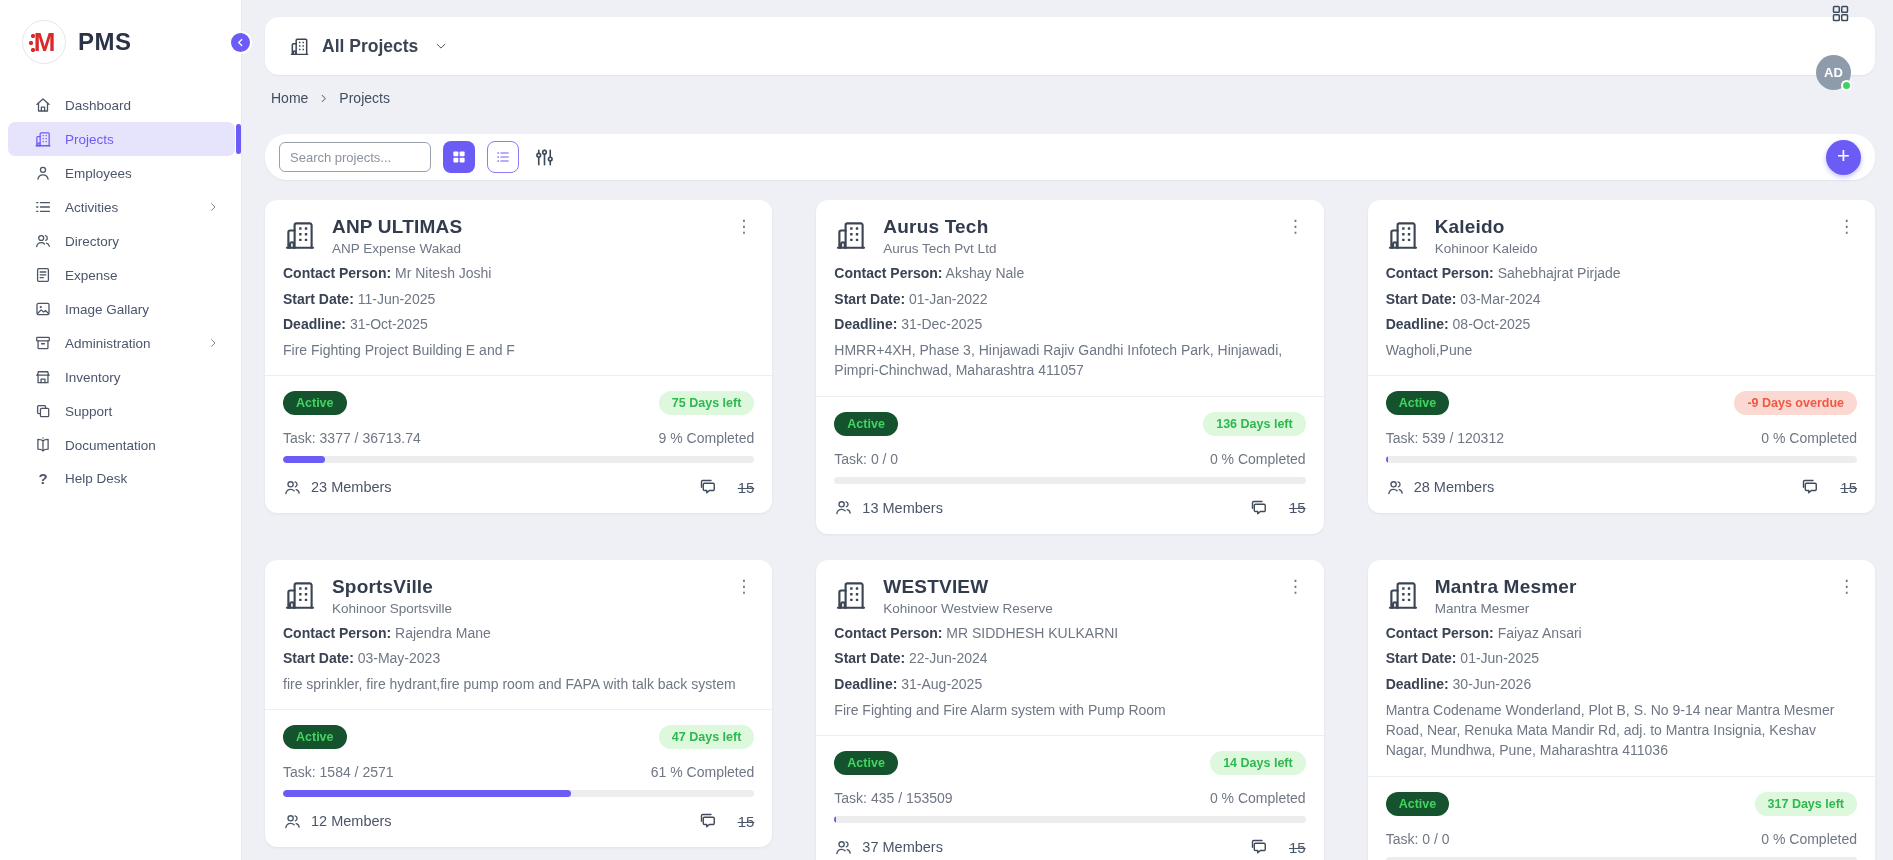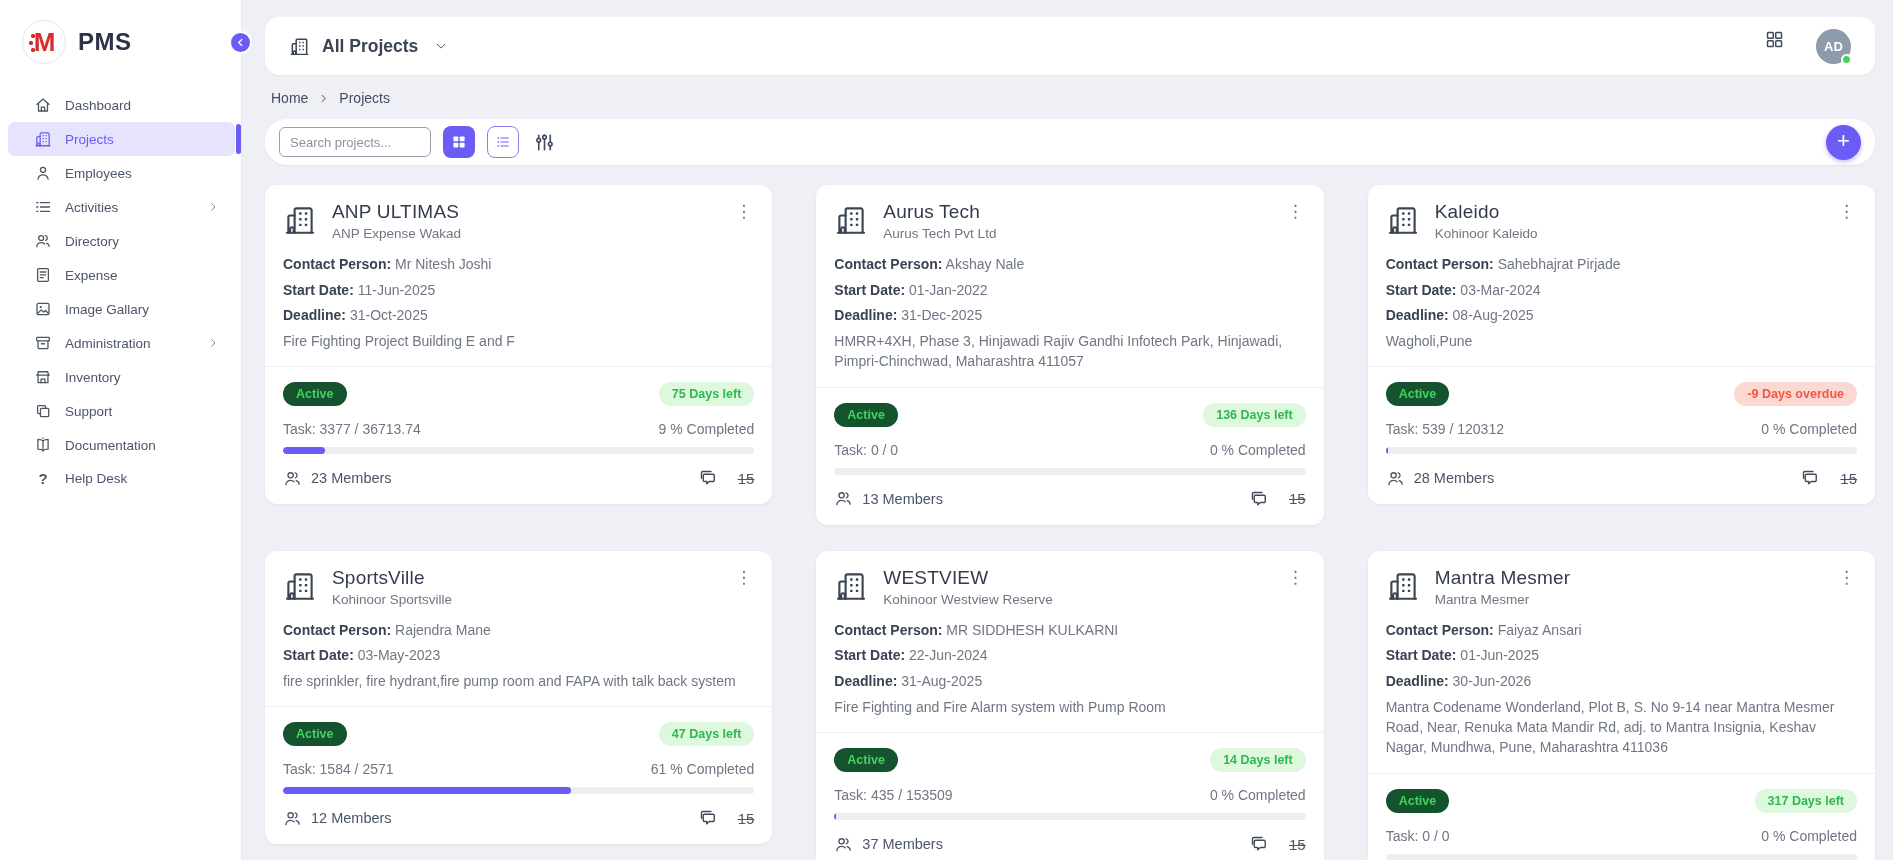--- a/index.html
+++ b/index.html
@@ -54,33 +54,33 @@
   .main { margin-left: 241px; padding: 17px 18px 0 24px; }
   .topbar {
     background: #fff; border-radius: 14px; height: 58px;
     display: flex; align-items: center; justify-content: space-between; padding: 0 24px;
     box-shadow: 0 1px 2px rgba(16,24,40,.05);
   }
   .topbar-left { display: flex; align-items: center; gap: 12px; cursor: pointer; }
   .topbar-left svg.bld { width: 21px; height: 21px; color: #3b4453; }
   .topbar-title { font-size: 17.5px; font-weight: 600; color: #3b4453; }
   .topbar-left .chev-d { width: 14px; height: 14px; color: #4b5563; margin-left: 4px; }
-  .topbar-right { display: flex; align-items: flex-start; gap: 31px; }
+  .topbar-right { display: flex; align-items: flex-end; gap: 31px; flex-direction: column; }
   .apps-btn { width: 21px; height: 21px; color: #3f4a5a; cursor: pointer; }
   .avatar {
     position: relative; width: 35px; height: 35px; border-radius: 50%; background: #8e9bab;
     color: #fff; font-size: 13px; font-weight: 700; display: flex; align-items: center; justify-content: center;
     cursor: pointer;
   }
   .avatar .dot {
     position: absolute; right: -1px; bottom: -1px; width: 11px; height: 11px; border-radius: 50%;
     background: #3ed35f; border: 2px solid #fff;
   }
 
-  .breadcrumb { display: flex; align-items: center; gap: 10px; margin: 15px 0 13px 6px; font-size: 14px; }
+  .breadcrumb { display: flex; align-items: center; gap: 10px; margin: 15px 0 28px 6px; font-size: 14px; }
   .breadcrumb .crumb-home { color: #424d5f; cursor: pointer; }
   .breadcrumb .crumb-cur { color: #424d5f; }
   .breadcrumb svg { width: 11px; height: 11px; color: #6b7280; stroke-width: 2.2; }
 
   .toolbar {
     background: #fff; border-radius: 22px; height: 46px;
     display: flex; align-items: center; gap: 12px; padding: 0 14px;
     box-shadow: 0 1px 2px rgba(16,24,40,.05);
   }
   .search-input {
@@ -102,24 +102,24 @@
 
   
   .cards { margin-top: 20px; display: grid; grid-template-columns: repeat(3, 1fr); gap: 26px 44px; align-items: start; }
   .card {
     background: #fff; border-radius: 12px; padding: 16px 18px 16px;
     box-shadow: 0 1px 3px rgba(16,24,40,.06);
   }
   .card-head { display: flex; align-items: flex-start; gap: 15px; }
   .card-head svg.bld { width: 34px; height: 34px; color: #3b4453; stroke-width: 1.5; margin-top: 2px; }
   .c-titles { flex: 1; }
-  .c-title { font-size: 19px; font-weight: 400; color: #333c4d; letter-spacing: .2px; }
+  .c-title { font-size: 19px; font-weight: 700; color: #333c4d; letter-spacing: .2px; }
   .c-sub { font-size: 13.5px; color: #6f7684; margin-top: 3px; }
   .kebab { font-size: 17px; color: #707783; cursor: pointer; padding: 0 2px; line-height: 1; margin-top: 2px; }
-  .c-meta { margin-top: 13px; font-size: 14px; color: #6f7684; }
+  .c-meta { margin-top: 7px; font-size: 14px; color: #6f7684; }
   .m-line { margin-top: 4px; line-height: 1.55; }
   .m-line b { color: #3a4354; font-weight: 700; }
   .m-desc { margin-top: 4px; line-height: 1.45; }
   .c-divider { height: 1px; background: #edeef3; margin: 15px -18px 0; }
   .c-footer { padding-top: 15px; }
   .badge-row { display: flex; justify-content: space-between; align-items: center; }
   .badge { font-size: 12.5px; font-weight: 700; padding: 5px 13px; border-radius: 999px; }
   .badge.status { background: #14532d; color: #43d35f; }
   .badge.days[data-variant="green"] { background: #ddf8dc; color: #2eb84f; }
   .badge.days[data-variant="red"] { background: #fbd9d2; color: #f25744; }
@@ -482,21 +482,21 @@
           </svg>
         <div class="c-titles">
           <div class="c-title">Kaleido</div>
           <div class="c-sub">Kohinoor Kaleido</div>
         </div>
         <span class="kebab">⋮</span>
       </div>
       <div class="c-meta">
         <div class="m-line"><b>Contact Person:</b> <span>Sahebhajrat Pirjade</span></div>
         <div class="m-line"><b>Start Date:</b> <span>03-Mar-2024</span></div>
-        <div class="m-line"><b>Deadline:</b> <span>08-Aug-2025</span></div>
+        <div class="m-line"><b>Deadline:</b> <span>08-Oct-2025</span></div>
         <div class="m-desc">Wagholi,Pune</div>
       </div>
       <div class="c-divider"></div>
       <div class="c-footer">
         <div class="badge-row">
           <span class="badge status">Active</span>
           <span class="badge days" data-variant="red">-9 Days overdue</span>
         </div>
         <div class="task-row">
           <span>Task: 539 / 120312</span>

